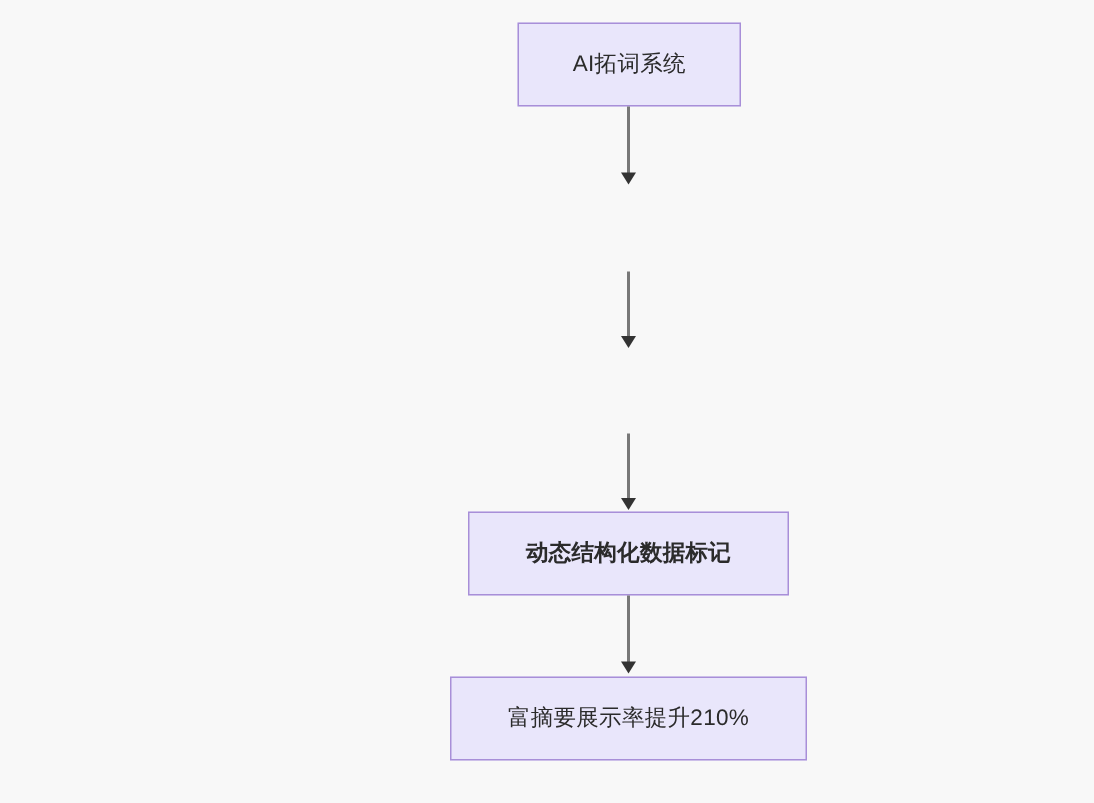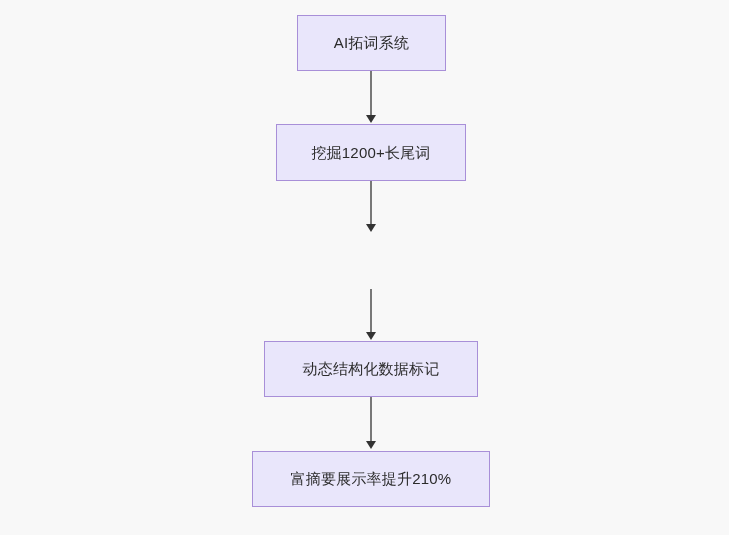--- a/index.html
+++ b/index.html
@@ -10,20 +10,21 @@
     width: 729px;
     height: 535px;
     background: #f8f8f8;
     font-family: "Liberation Sans", "DejaVu Sans", sans-serif;
     overflow: hidden;
   }
   #flowchart {
     position: relative;
     width: 585px;
     height: 535px;
+    margin-left: 48px;
   }
   .node {
     position: absolute;
     box-sizing: border-box;
     background: #e9e6fb;
     border: 1.4px solid #a88fd8;
     display: flex;
     align-items: center;
     justify-content: center;
     color: #2b2b2b;
@@ -51,32 +52,29 @@
 
 <div id="flowchart">
 
   <div class="node" style="left:297px; top:15px; width:149px; height:56px;">
     <span>AI拓词系统</span>
   </div>
 
   <div class="connector" style="left:370px; top:71px; height:46px;"></div>
   <div class="arrowhead" style="left:365.5px; top:115px;"></div>
 
-  <div class="node" style="left:276px; top:124px; width:190px; height:57px;">
-    <span>挖掘1200+长尾词</span>
-  </div>
 
   <div class="connector" style="left:370px; top:181px; height:44px;"></div>
   <div class="arrowhead" style="left:365.5px; top:224px;"></div>
 
 
   <div class="connector" style="left:370px; top:289px; height:44px;"></div>
   <div class="arrowhead" style="left:365.5px; top:332px;"></div>
 
-  <div class="node" style="left:264px; top:341px; width:214px; height:56px;">
+  <div class="node" style="left:264px; top:341px; width:214px; height:56px;font-weight:bold;">
     <span>动态结构化数据标记</span>
   </div>
 
   <div class="connector" style="left:370px; top:397px; height:45px;"></div>
   <div class="arrowhead" style="left:365.5px; top:441px;"></div>
 
   <div class="node" style="left:252px; top:451px; width:238px; height:56px;">
     <span>富摘要展示率提升210%</span>
   </div>
 

